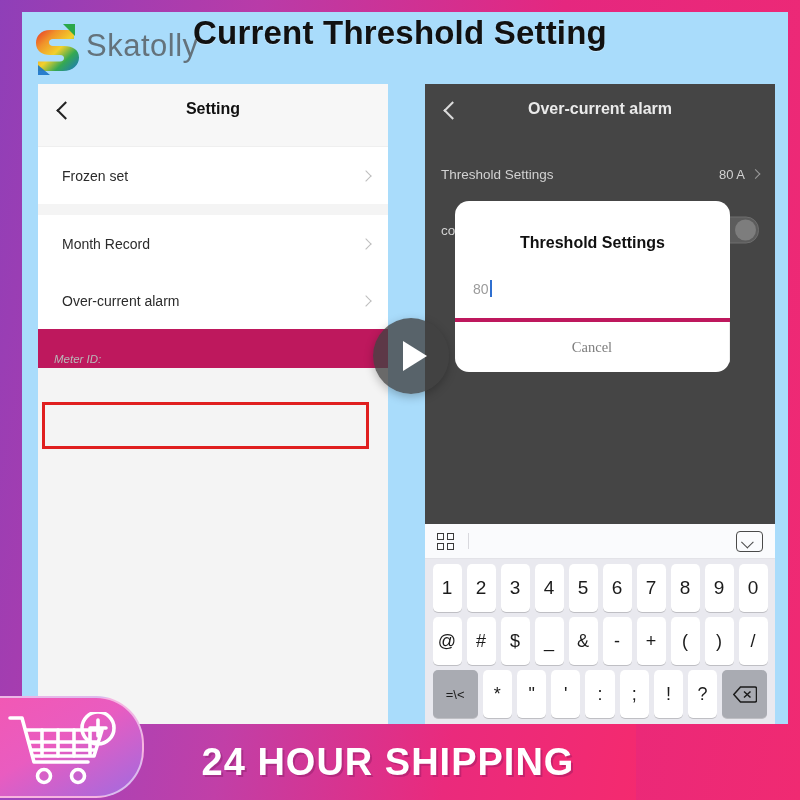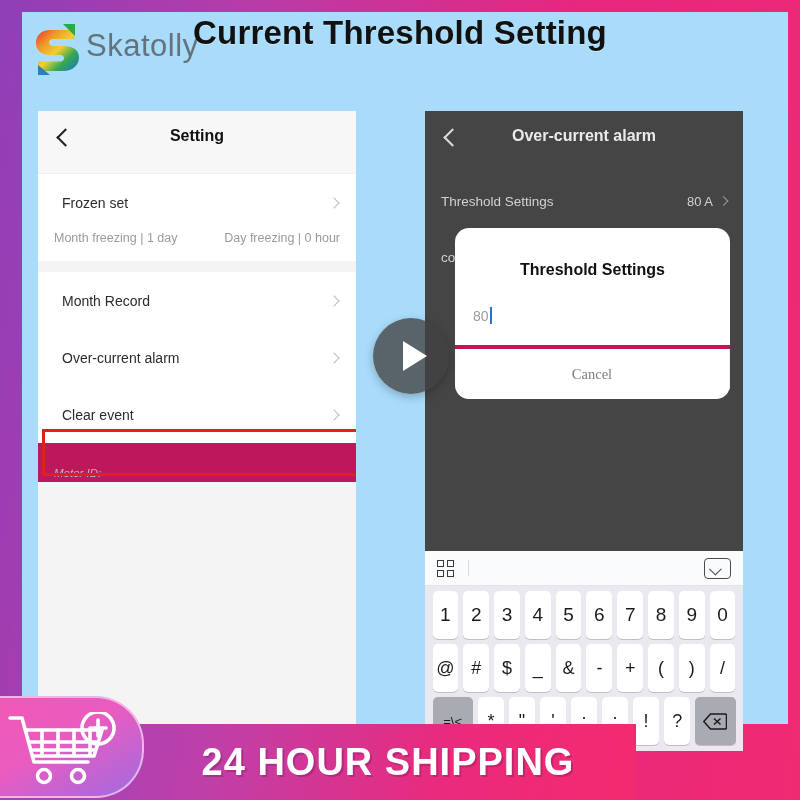--- a/index.html
+++ b/index.html
@@ -58,24 +58,23 @@
     top: 18px;
     width: 56px;
     height: 58px;
     z-index: 36;
   }
 
   
   .phone {
     position: absolute;
     top: 84px;
-    width: 318px;
+    width: 350px;
     height: 640px;
     overflow: hidden;
-    margin-top: 27px;
   }
   .phone-left  { left: 38px;  background: #ffffff; }
   .phone-right { left: 425px; background: #ffffff; }
 
   
   .l-topbar {
     position: relative;
     height: 62px;
     background: #f7f7f7;
     border-bottom: 1px solid #efefef;
@@ -391,39 +390,31 @@
       <div class="l-title">Setting</div>
     </div>
 
     <div class="l-body">
 
       <div class="card">
         <div class="row">
           <span>Frozen set</span>
           <span class="chev-r"></span>
         </div>
-        <div class="freeze-row">
-          <div>Month freezing | 1 day</div>
-          <div>Day freezing | 0 hour</div>
-        </div>
       </div>
 
       <div class="gap"></div>
 
       <div class="card">
         <div class="row">
           <span>Month Record</span>
           <span class="chev-r"></span>
         </div>
         <div class="row">
           <span>Over-current alarm</span>
-          <span class="chev-r"></span>
-        </div>
-        <div class="row">
-          <span>Clear event</span>
           <span class="chev-r"></span>
         </div>
       </div>
 
       <div class="meter-id">
         <div>Meter ID:</div>
       </div>
 
       <div class="highlight-box"></div>
     </div>

